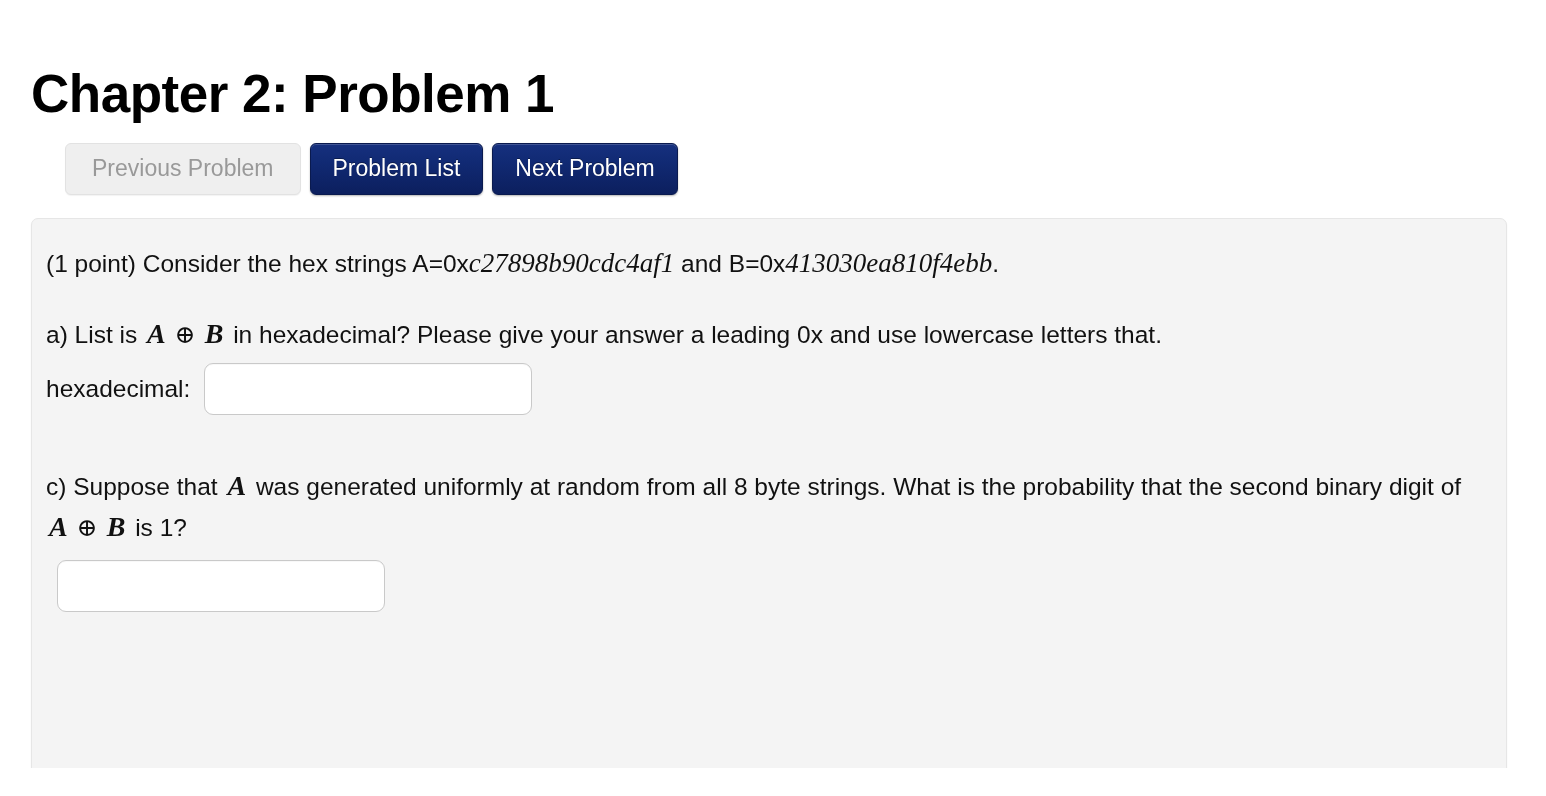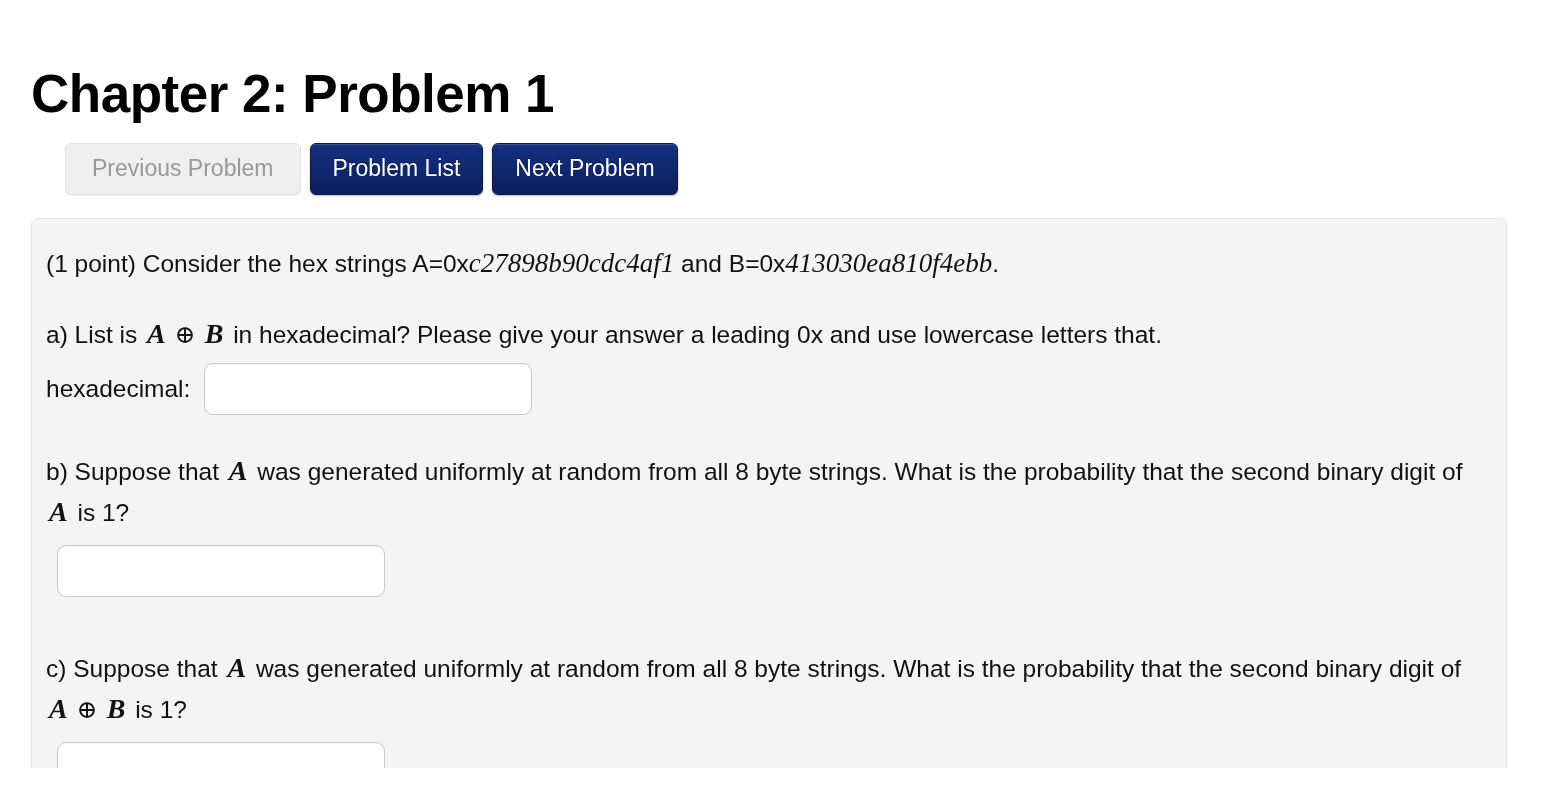--- a/index.html
+++ b/index.html
@@ -177,26 +177,20 @@
     <div class="block-a">
       <p class="prob-text para">
         <span>a) List is </span><span class="mvar">A</span><span class="mop">⊕</span><span class="mvar">B</span><span> in hexadecimal? Please give your answer a leading 0x and use lowercase letters that.</span>
       </p>
       <div class="answer-row">
         <span class="answer-label">hexadecimal:</span>
         <input class="ans-input wide" type="text" value="" style="">
       </div>
     </div>
 
-    <div class="block-b">
-      <p class="prob-text para">
-        <span>b) Suppose that </span><span class="mvar">A</span><span> was generated uniformly at random from all 8 byte strings. What is the probability that the second binary digit of </span><span class="mvar">A</span><span> is 1?</span>
-      </p>
-      <input class="ans-input" type="text" value="" style="">
-    </div>
 
     <div class="block-c">
       <p class="prob-text para">
         <span>c) Suppose that </span><span class="mvar">A</span><span> was generated uniformly at random from all 8 byte strings. What is the probability that the second binary digit of </span><span class="mvar">A</span><span class="mop">⊕</span><span class="mvar">B</span><span> is 1?</span>
       </p>
       <input class="ans-input" type="text" value="" style="">
     </div>
 
   </div>
 </div>

